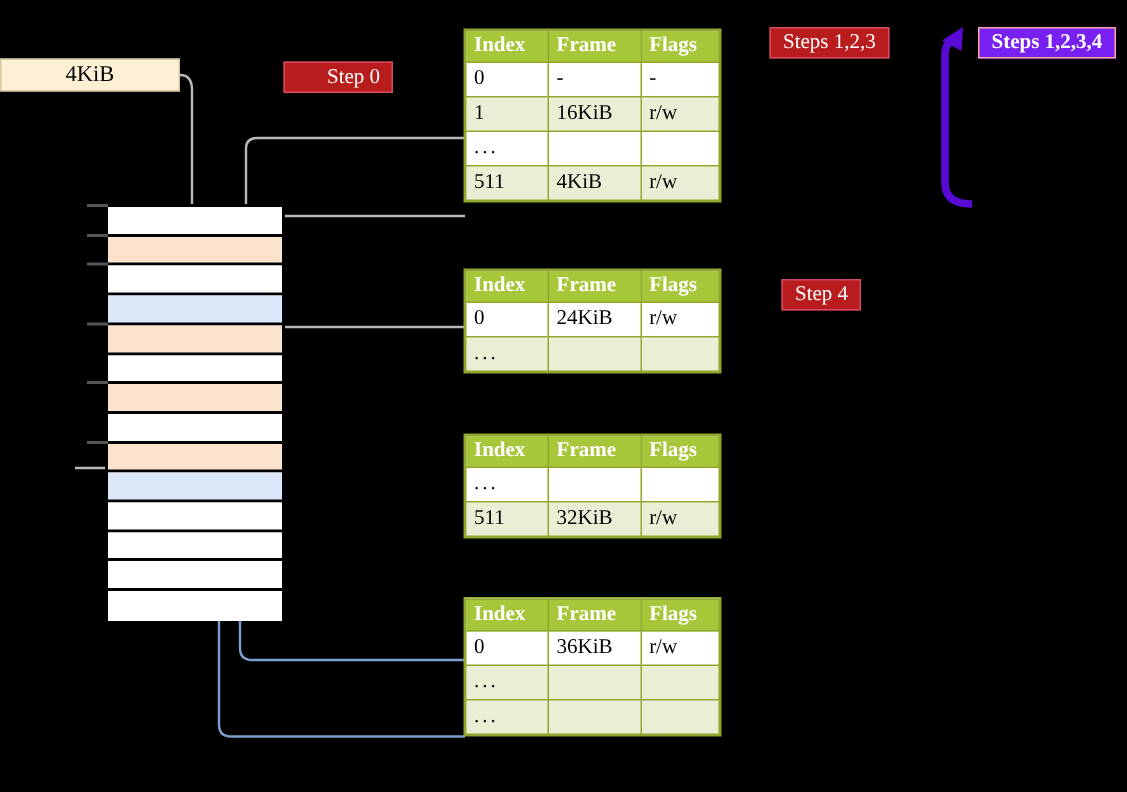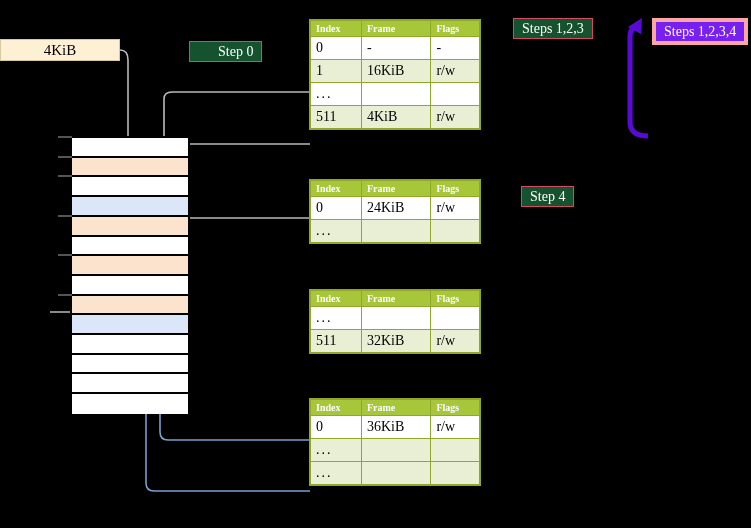--- a/index.html
+++ b/index.html
@@ -76,40 +76,40 @@
 
   .badge {
     position: absolute;
     color: #ffffff;
     font-size: 14px;
     line-height: 19px;
     padding: 0 8px;
     height: 19px;
     white-space: nowrap;
   }
-  .badge.crimson { background: #14532d; border: 1px solid #d14b63; }
-  .badge.violet  { background: #7820f0; border: 4px solid #fca5a5; }
+  .badge.crimson { background: #b91c1c; border: 1px solid #d14b63; }
+  .badge.violet  { background: #7820f0; border: 1px solid #fca5a5; font-weight: bold; }
 
   
   .ptable {
     position: absolute;
     border-collapse: collapse;
     width: 170px;
     font-size: 14px;
     background: #ffffff;
     box-shadow: 0 0 0 1px #8fa82c;
   }
   .ptable th {
     background: #a7c639;
     color: #ffffff;
     font-weight: bold;
     text-align: left;
     padding: 2px 5px;
     border: 1px solid #8fa82c;
-    font-size: 10px;
+    font-size: 14px;
     white-space: nowrap;
   }
   .ptable td {
     border: 1px solid #8fa82c;
     padding: 2px 5px;
     color: #000000;
     height: 18px;
     white-space: nowrap;
   }
   .ptable tr.alt td { background: #e8efd4; }

